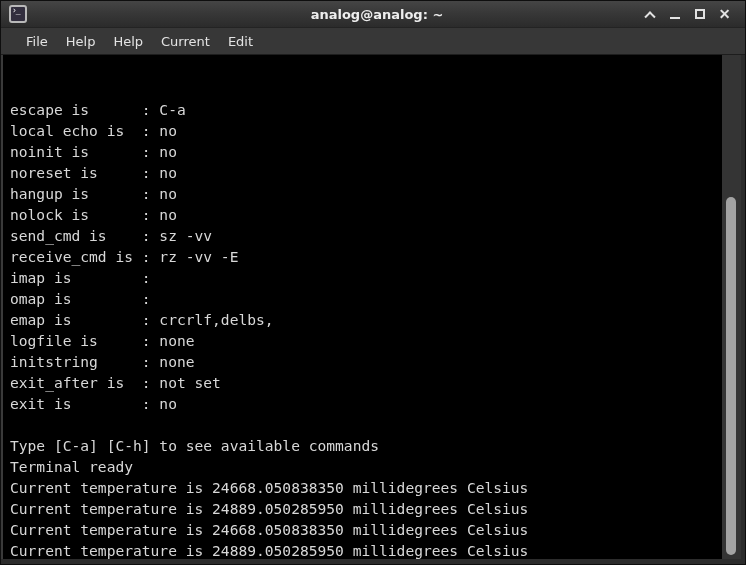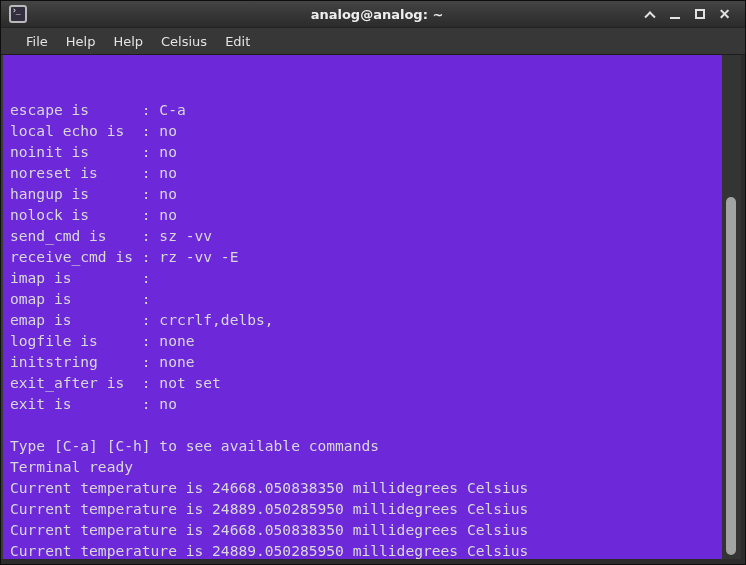--- a/index.html
+++ b/index.html
@@ -58,21 +58,21 @@
     padding-left: 16px;
     border-bottom: 1px solid #1d1d1d;
   }
   .menu-item {
     padding: 0 9px; display: flex; align-items: center;
     font-size: 13px; color: #e3e3e3; cursor: default;
   }
   
   .terminal {
     flex: 1 1 auto; display: flex; overflow: hidden;
-    background: #6d28d9;
+    background: #000000;
     border-left: 2px solid #3a3a3a;
   }
   .screen {
     flex: 1 1 auto; overflow: hidden;
     padding: 2px 0 0 7px;
     font-family: "DejaVu Sans Mono", "Liberation Mono", monospace;
     font-size: 14.6px; line-height: 21px;
     color: #d8d8d8;
     white-space: pre;
   }
@@ -112,21 +112,21 @@
       <button class="ctrl-btn">
         <span class="close-x">✕</span>
       </button>
     </div>
   </div>
 
   <div class="menubar">
     <div class="menu-item">File</div>
     <div class="menu-item">Help</div>
     <div class="menu-item">Help</div>
-    <div class="menu-item">Celsius</div>
+    <div class="menu-item">Current</div>
     <div class="menu-item">Edit</div>
   </div>
 
   <div class="terminal">
     <div class="screen" id="screen">
       <div id="lines"><div class="line">escape is      : C-a</div><div class="line">local echo is  : no</div><div class="line">noinit is      : no</div><div class="line">noreset is     : no</div><div class="line">hangup is      : no</div><div class="line">nolock is      : no</div><div class="line">send_cmd is    : sz -vv</div><div class="line">receive_cmd is : rz -vv -E</div><div class="line">imap is        : </div><div class="line">omap is        : </div><div class="line">emap is        : crcrlf,delbs,</div><div class="line">logfile is     : none</div><div class="line">initstring     : none</div><div class="line">exit_after is  : not set</div><div class="line">exit is        : no</div><div class="line"></div><div class="line">Type [C-a] [C-h] to see available commands</div><div class="line">Terminal ready</div><div class="line">Current temperature is 24668.050838350 millidegrees Celsius</div><div class="line">Current temperature is 24889.050285950 millidegrees Celsius</div><div class="line">Current temperature is 24668.050838350 millidegrees Celsius</div><div class="line">Current temperature is 24889.050285950 millidegrees Celsius</div></div>
       
     </div>
     <div class="scroll-track">
       <div class="scroll-thumb"></div>

